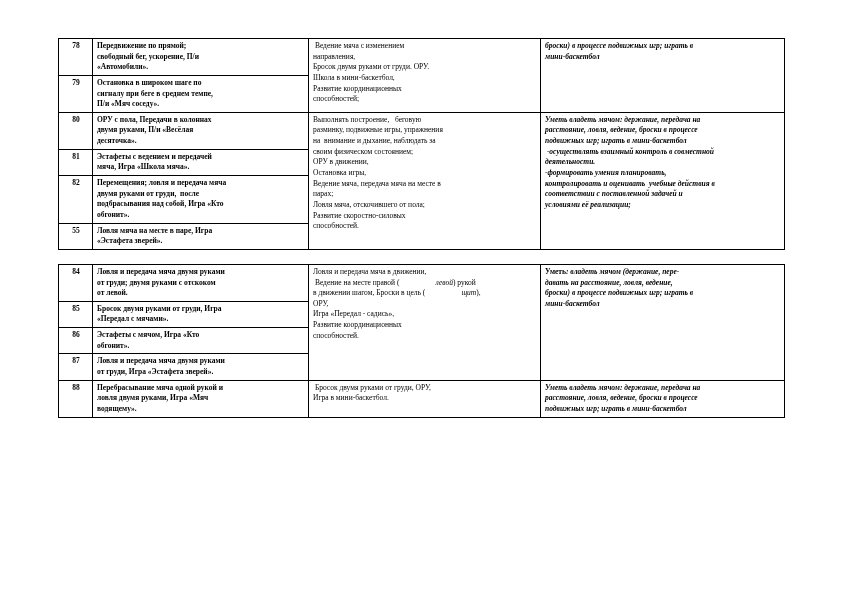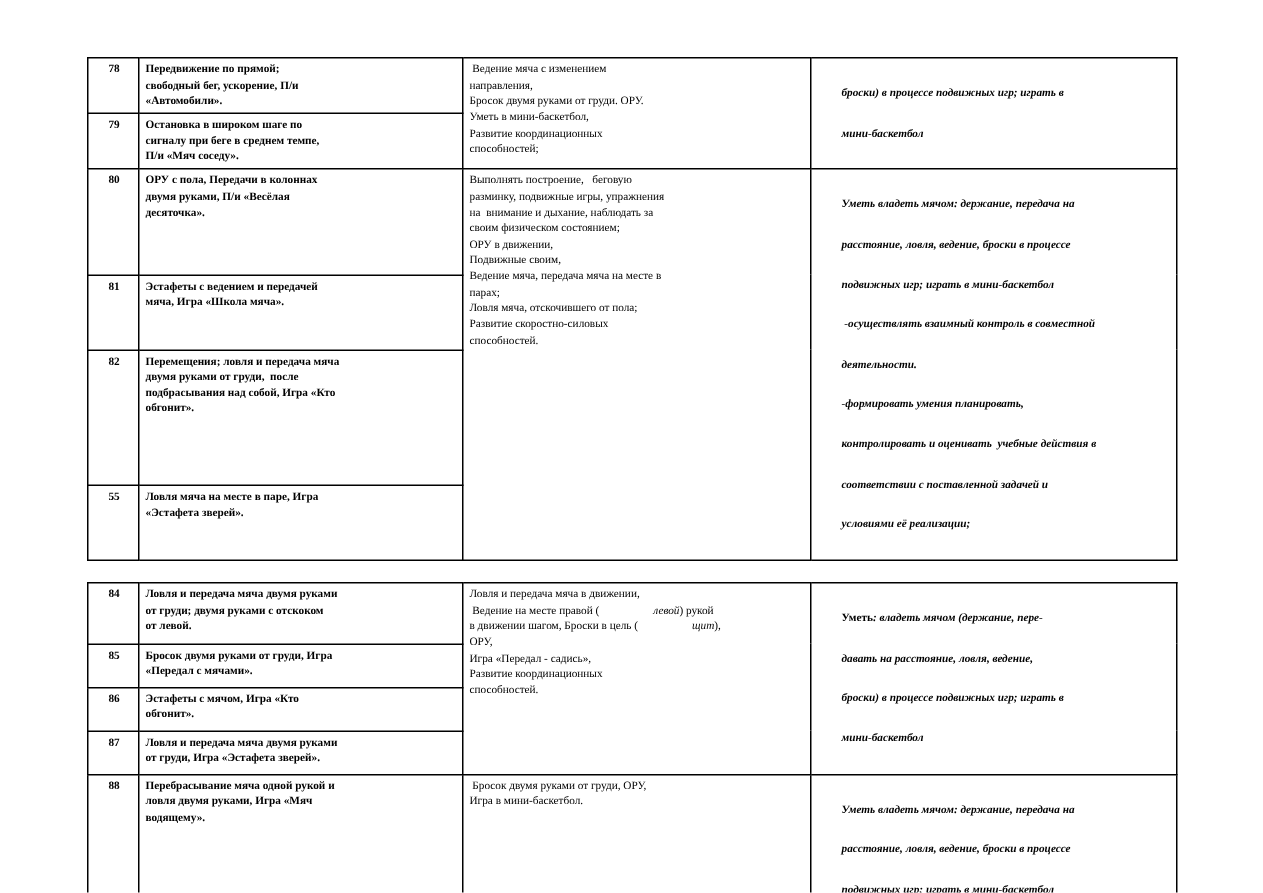--- a/index.html
+++ b/index.html
@@ -55,21 +55,21 @@
   .res {
     font-size: 6.4px;
     font-weight: bold;
     font-style: italic;
     line-height: 1.48;
   }
   .res .plain {
     font-style: normal;
   }
   .res-lines div {
-    margin: 16px;
+    margin: 0;
   }
   .acts-lines div {
     margin: 0;
   }
   .ital { font-style: italic; margin-left: 36px; }
   .spacer-row td {
     border: none !important;
     height: 10px;
     padding: 0;
   }
@@ -94,21 +94,21 @@
         <td class="theme">
           <div>Передвижение по прямой;</div>
           <div>свободный бег, ускорение, П/и</div>
           <div>«Автомобили».</div>
         </td>
         <td class="acts" rowspan="2">
           <div class="acts-lines">
             <div>&nbsp;Ведение мяча с изменением</div>
             <div>направления,</div>
             <div>Бросок двумя руками от груди. ОРУ.</div>
-            <div>Уметь в мини-баскетбол,</div>
+            <div>Школа в мини-баскетбол,</div>
             <div>Развитие координационных</div>
             <div>способностей;</div>
           </div>
         </td>
         <td class="res" rowspan="2">
           <div class="res-lines">
             <div>броски) в процессе подвижных игр; играть в</div>
             <div>мини-баскетбол</div>
           </div>
         </td>
@@ -129,21 +129,21 @@
           <div>двумя руками, П/и «Весёлая</div>
           <div>десяточка».</div>
         </td>
         <td class="acts" rowspan="4">
           <div class="acts-lines">
             <div>Выполнять построение,&nbsp;&nbsp; беговую</div>
             <div>разминку, подвижные игры, упражнения</div>
             <div>на&nbsp; внимание и дыхание, наблюдать за</div>
             <div>своим физическом состоянием;</div>
             <div>ОРУ в движении,</div>
-            <div>Подвижные своим,</div>
+            <div>Остановка игры,</div>
             <div>Ведение мяча, передача мяча на месте в</div>
             <div>парах;</div>
             <div>Ловля мяча, отскочившего от пола;</div>
             <div>Развитие скоростно-силовых</div>
             <div>способностей.</div>
           </div>
         </td>
         <td class="res" rowspan="4">
           <div class="res-lines">
             <div>Уметь владеть мячом: держание, передача на</div>

